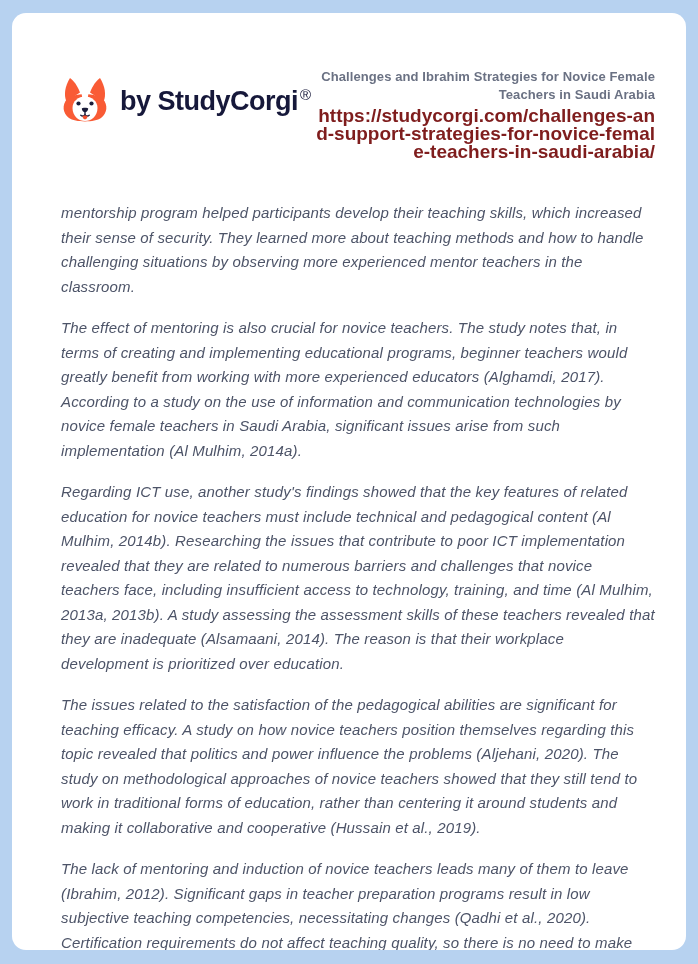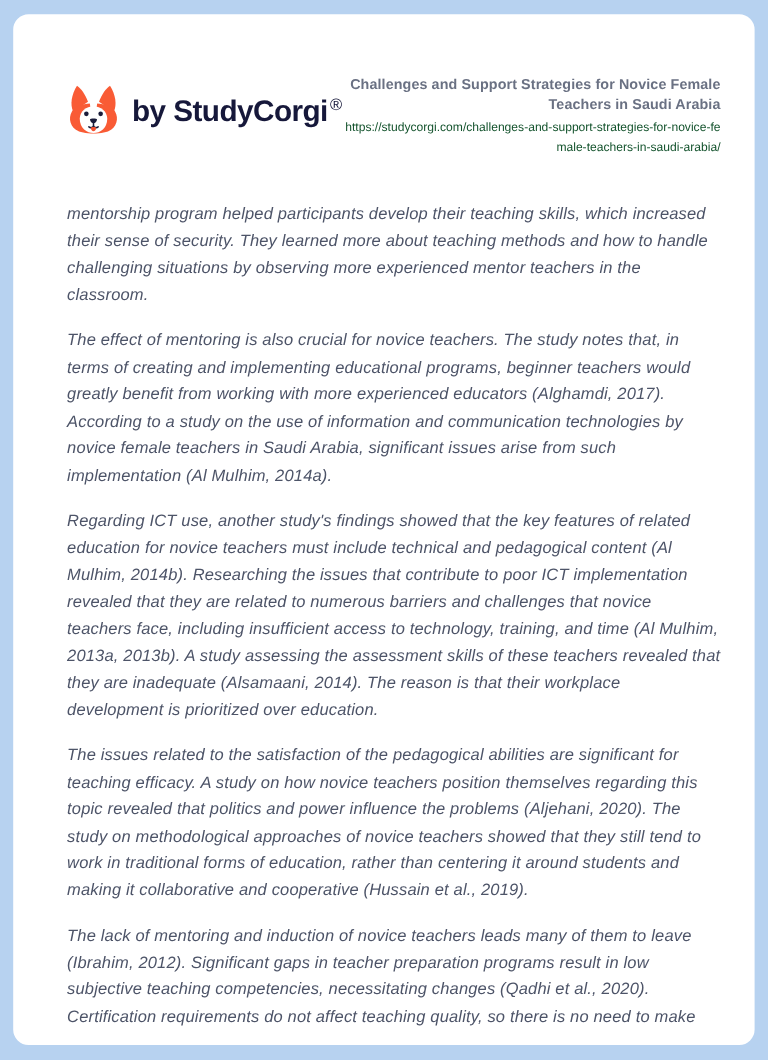--- a/index.html
+++ b/index.html
@@ -57,23 +57,23 @@
     padding-top: 2px;
   }
   .doc-title {
     font-size: 13px;
     font-weight: 700;
     color: #6A7183;
     line-height: 18px;
     letter-spacing: 0.1px;
   }
   .doc-url {
-    font-size: 11px;
-    font-weight: 400;
-    color: #14532d;
+    font-size: 19px;
+    font-weight: 700;
+    color: #7f1d1d;
     line-height: 18px;
     margin-top: 3px;
     word-break: break-all;
   }
   .content p {
     font-size: 15px;
     line-height: 24.5px;
     color: #4D5468;
     letter-spacing: 0.15px;
     margin: 0 0 17px 0;
@@ -110,21 +110,21 @@
 
             <path d="M24 35.2 L24 37 M24 37 C24 39 21.3 39.6 19.8 38.3 M24 37 C24 39 26.7 39.6 28.2 38.3" stroke="#1A1C3A" stroke-width="1.4" fill="none" stroke-linecap="round"></path>
 
             <path d="M21.6 39.2 C21.6 43.4 26.4 43.4 26.4 39.2 C26.4 38.2 21.6 38.2 21.6 39.2 Z" fill="#F4502E"></path>
           </svg>
         </span>
         <span class="brand"><span>by StudyCorgi</span><span class="reg-mark">®</span></span>
       </div>
 
       <div class="header-meta">
-        <div class="doc-title">Challenges and Support Strategies for Novice Female Teachers in Saudi Arabia</div>
+        <div class="doc-title">Challenges and Ibrahim Strategies for Novice Female Teachers in Saudi Arabia</div>
         <div class="doc-url">https://studycorgi.com/challenges-and-support-strategies-for-novice-female-teachers-in-saudi-arabia/</div>
       </div>
 
     </div>
 
     <div class="content">
       <p>mentorship program helped participants develop their teaching skills, which increased their sense of security. They learned more about teaching methods and how to handle challenging situations by observing more experienced mentor teachers in the classroom.</p>
       <p>The effect of mentoring is also crucial for novice teachers. The study notes that, in terms of creating and implementing educational programs, beginner teachers would greatly benefit from working with more experienced educators (Alghamdi, 2017). According to a study on the use of information and communication technologies by novice female teachers in Saudi Arabia, significant issues arise from such implementation (Al Mulhim, 2014a).</p>
       <p>Regarding ICT use, another study's findings showed that the key features of related education for novice teachers must include technical and pedagogical content (Al Mulhim, 2014b). Researching the issues that contribute to poor ICT implementation revealed that they are related to numerous barriers and challenges that novice teachers face, including insufficient access to technology, training, and time (Al Mulhim, 2013a, 2013b). A study assessing the assessment skills of these teachers revealed that they are inadequate (Alsamaani, 2014). The reason is that their workplace development is prioritized over education.</p>
       <p>The issues related to the satisfaction of the pedagogical abilities are significant for teaching efficacy. A study on how novice teachers position themselves regarding this topic revealed that politics and power influence the problems (Aljehani, 2020). The study on methodological approaches of novice teachers showed that they still tend to work in traditional forms of education, rather than centering it around students and making it collaborative and cooperative (Hussain et al., 2019).</p>

